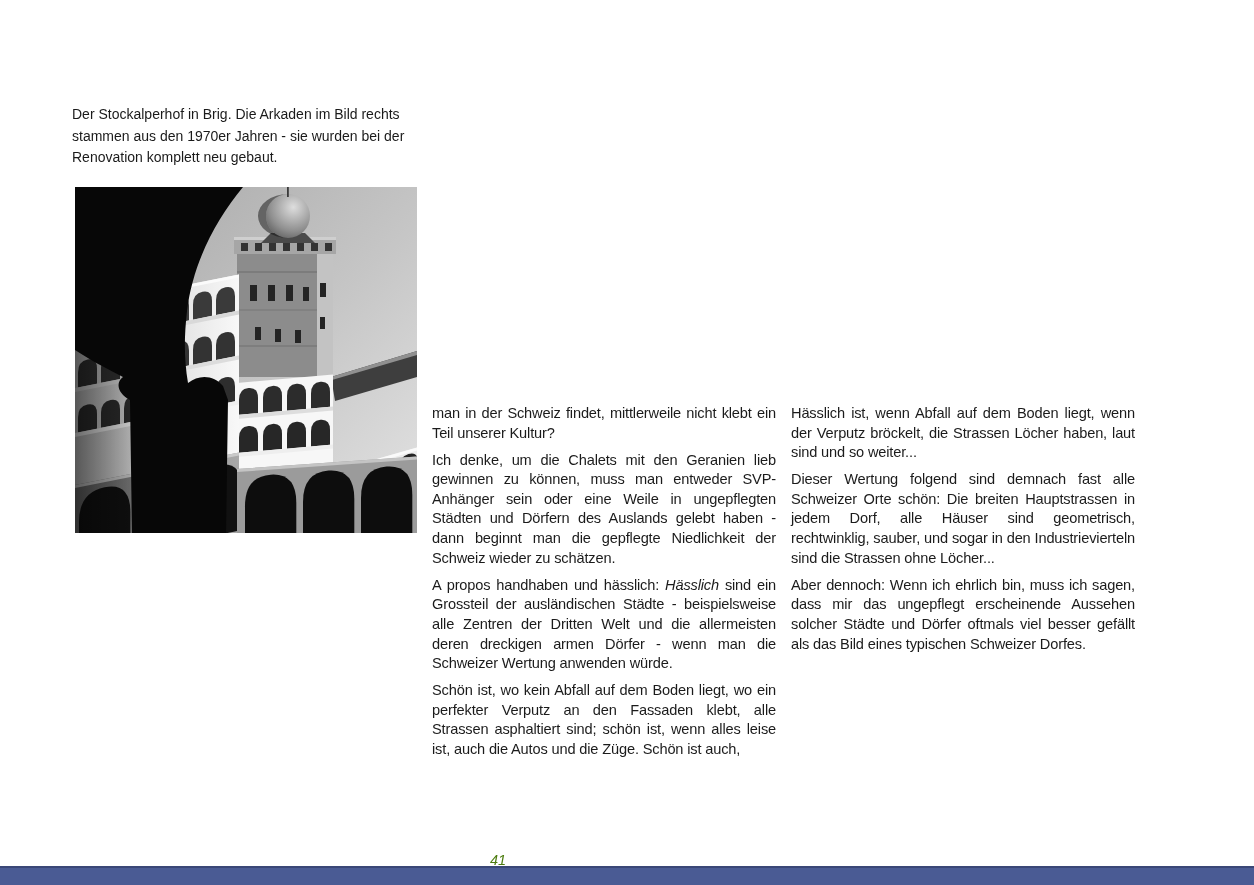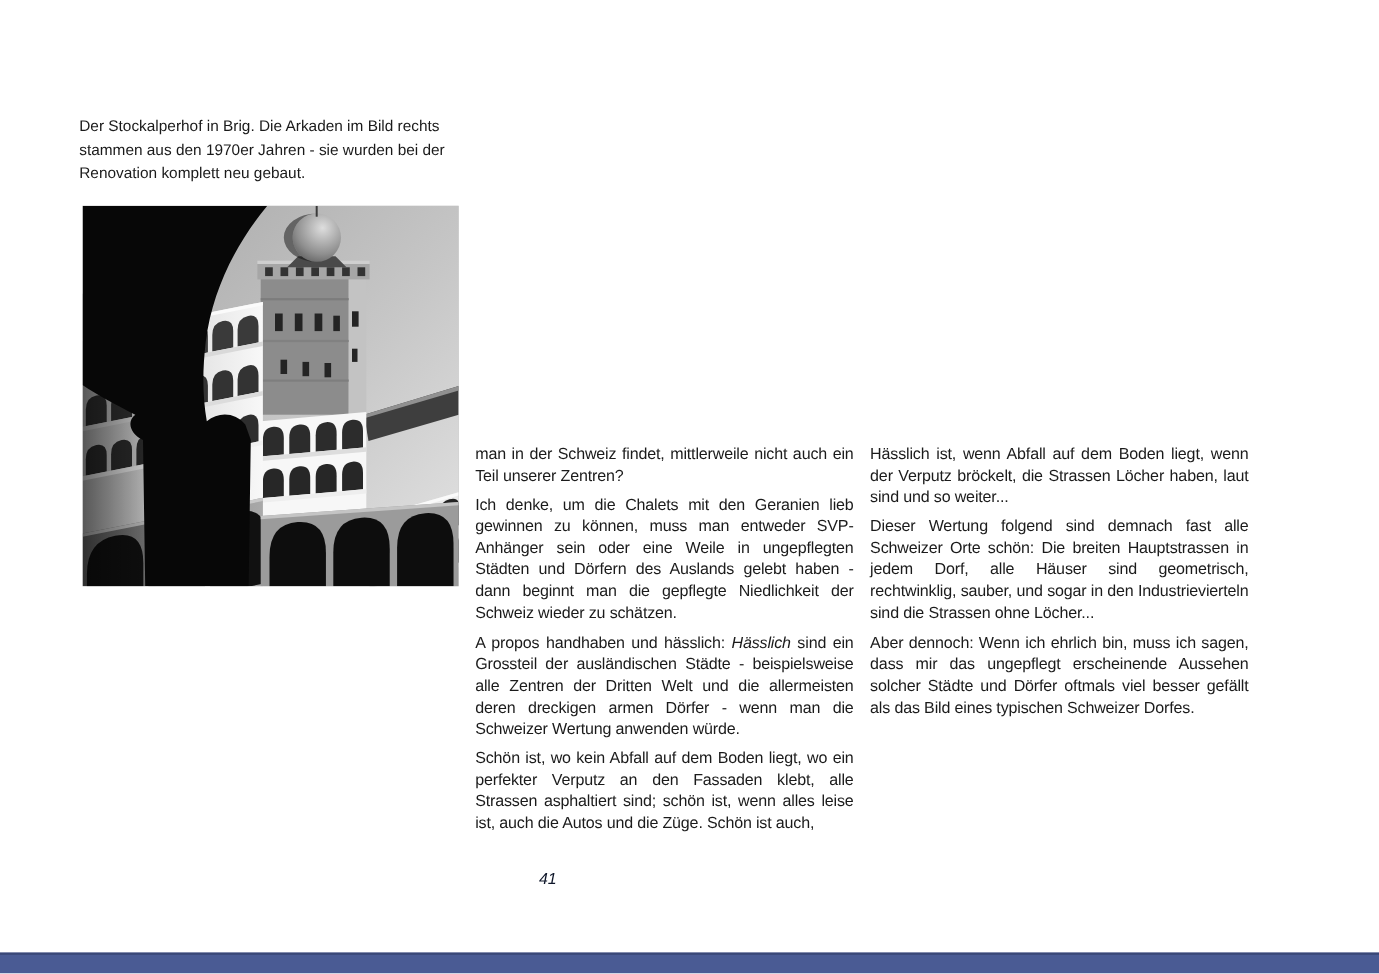--- a/index.html
+++ b/index.html
@@ -25,23 +25,23 @@
     position: absolute; top: 404px; width: 344px;
     font-size: 14.6px; line-height: 19.6px;
     text-align: justify; letter-spacing: -0.15px;
   }
   .col p { margin: 0 0 7.5px 0; }
   .col p:last-child { margin-bottom: 0; }
   .col em { font-style: italic; }
   .col-middle { left: 432px; }
   .col-right  { left: 791px; }
   .page-number {
-    position: absolute; left: 0; top: 792px; width: 996px;
+    position: absolute; left: 0; top: 852px; width: 996px;
     text-align: center; font-style: italic; font-size: 14.5px;
-    color: #0f172a;
+    color: #4d7c0f;
   }
   .footer-bar {
     position: absolute; left: 0; top: 866px; width: 1254px; height: 19px;
     box-sizing: border-box;
     background: #4a5b94;
     border-top: 2px solid #3a4777;
   }
 </style>
 </head>
 <body>
@@ -211,21 +211,21 @@
 
     <rect x="0" y="80" width="85" height="266" fill="url(#dimL)"></rect>
 
     <path fill="#070707" d="M0 0 L168 0 C140 34 118 76 112 124 C109 151 109 172 113 196
              C124 187 139 188 148 199 L153 213 L151 346 L57 346 L55 213
              C43 207 40 196 48 190 C30 181 12 171 0 163 Z"></path>
   </svg>
 </figure>
 
 <div class="col col-middle">
-  <p>man in der Schweiz findet, mittlerweile nicht auch ein Teil unserer Zentren?</p>
+  <p>man in der Schweiz findet, mittlerweile nicht klebt ein Teil unserer Kultur?</p>
   <p>Ich denke, um die Chalets mit den Geranien lieb gewinnen zu können, muss man entweder SVP-Anhänger sein oder eine Weile in ungepflegten Städten und Dörfern des Auslands gelebt haben - dann beginnt man die gepflegte Niedlichkeit der Schweiz wieder zu schätzen.</p>
   <p><span>A propos handhaben und hässlich: </span><em>Hässlich</em><span> sind ein Grossteil der ausländischen Städte - beispielsweise alle Zentren der Dritten Welt und die allermeisten deren dreckigen armen Dörfer - wenn man die Schweizer Wertung anwenden würde.</span></p>
   <p>Schön ist, wo kein Abfall auf dem Boden liegt, wo ein perfekter Verputz an den Fassaden klebt, alle Strassen asphaltiert sind; schön ist, wenn alles leise ist, auch die Autos und die Züge. Schön ist auch,</p>
 </div>
 
 <div class="col col-right">
   <p>Hässlich ist, wenn Abfall auf dem Boden liegt, wenn der Verputz bröckelt, die Strassen Löcher haben, laut sind und so weiter...</p>
   <p>Dieser Wertung folgend sind demnach fast alle Schweizer Orte schön: Die breiten Hauptstrassen in jedem Dorf, alle Häuser sind geometrisch, rechtwinklig, sauber, und sogar in den Industrievierteln sind die Strassen ohne Löcher...</p>
   <p>Aber dennoch: Wenn ich ehrlich bin, muss ich sagen, dass mir das ungepflegt erscheinende Aussehen solcher Städte und Dörfer oftmals viel besser gefällt als das Bild eines typischen Schweizer Dorfes.</p>
 </div>

